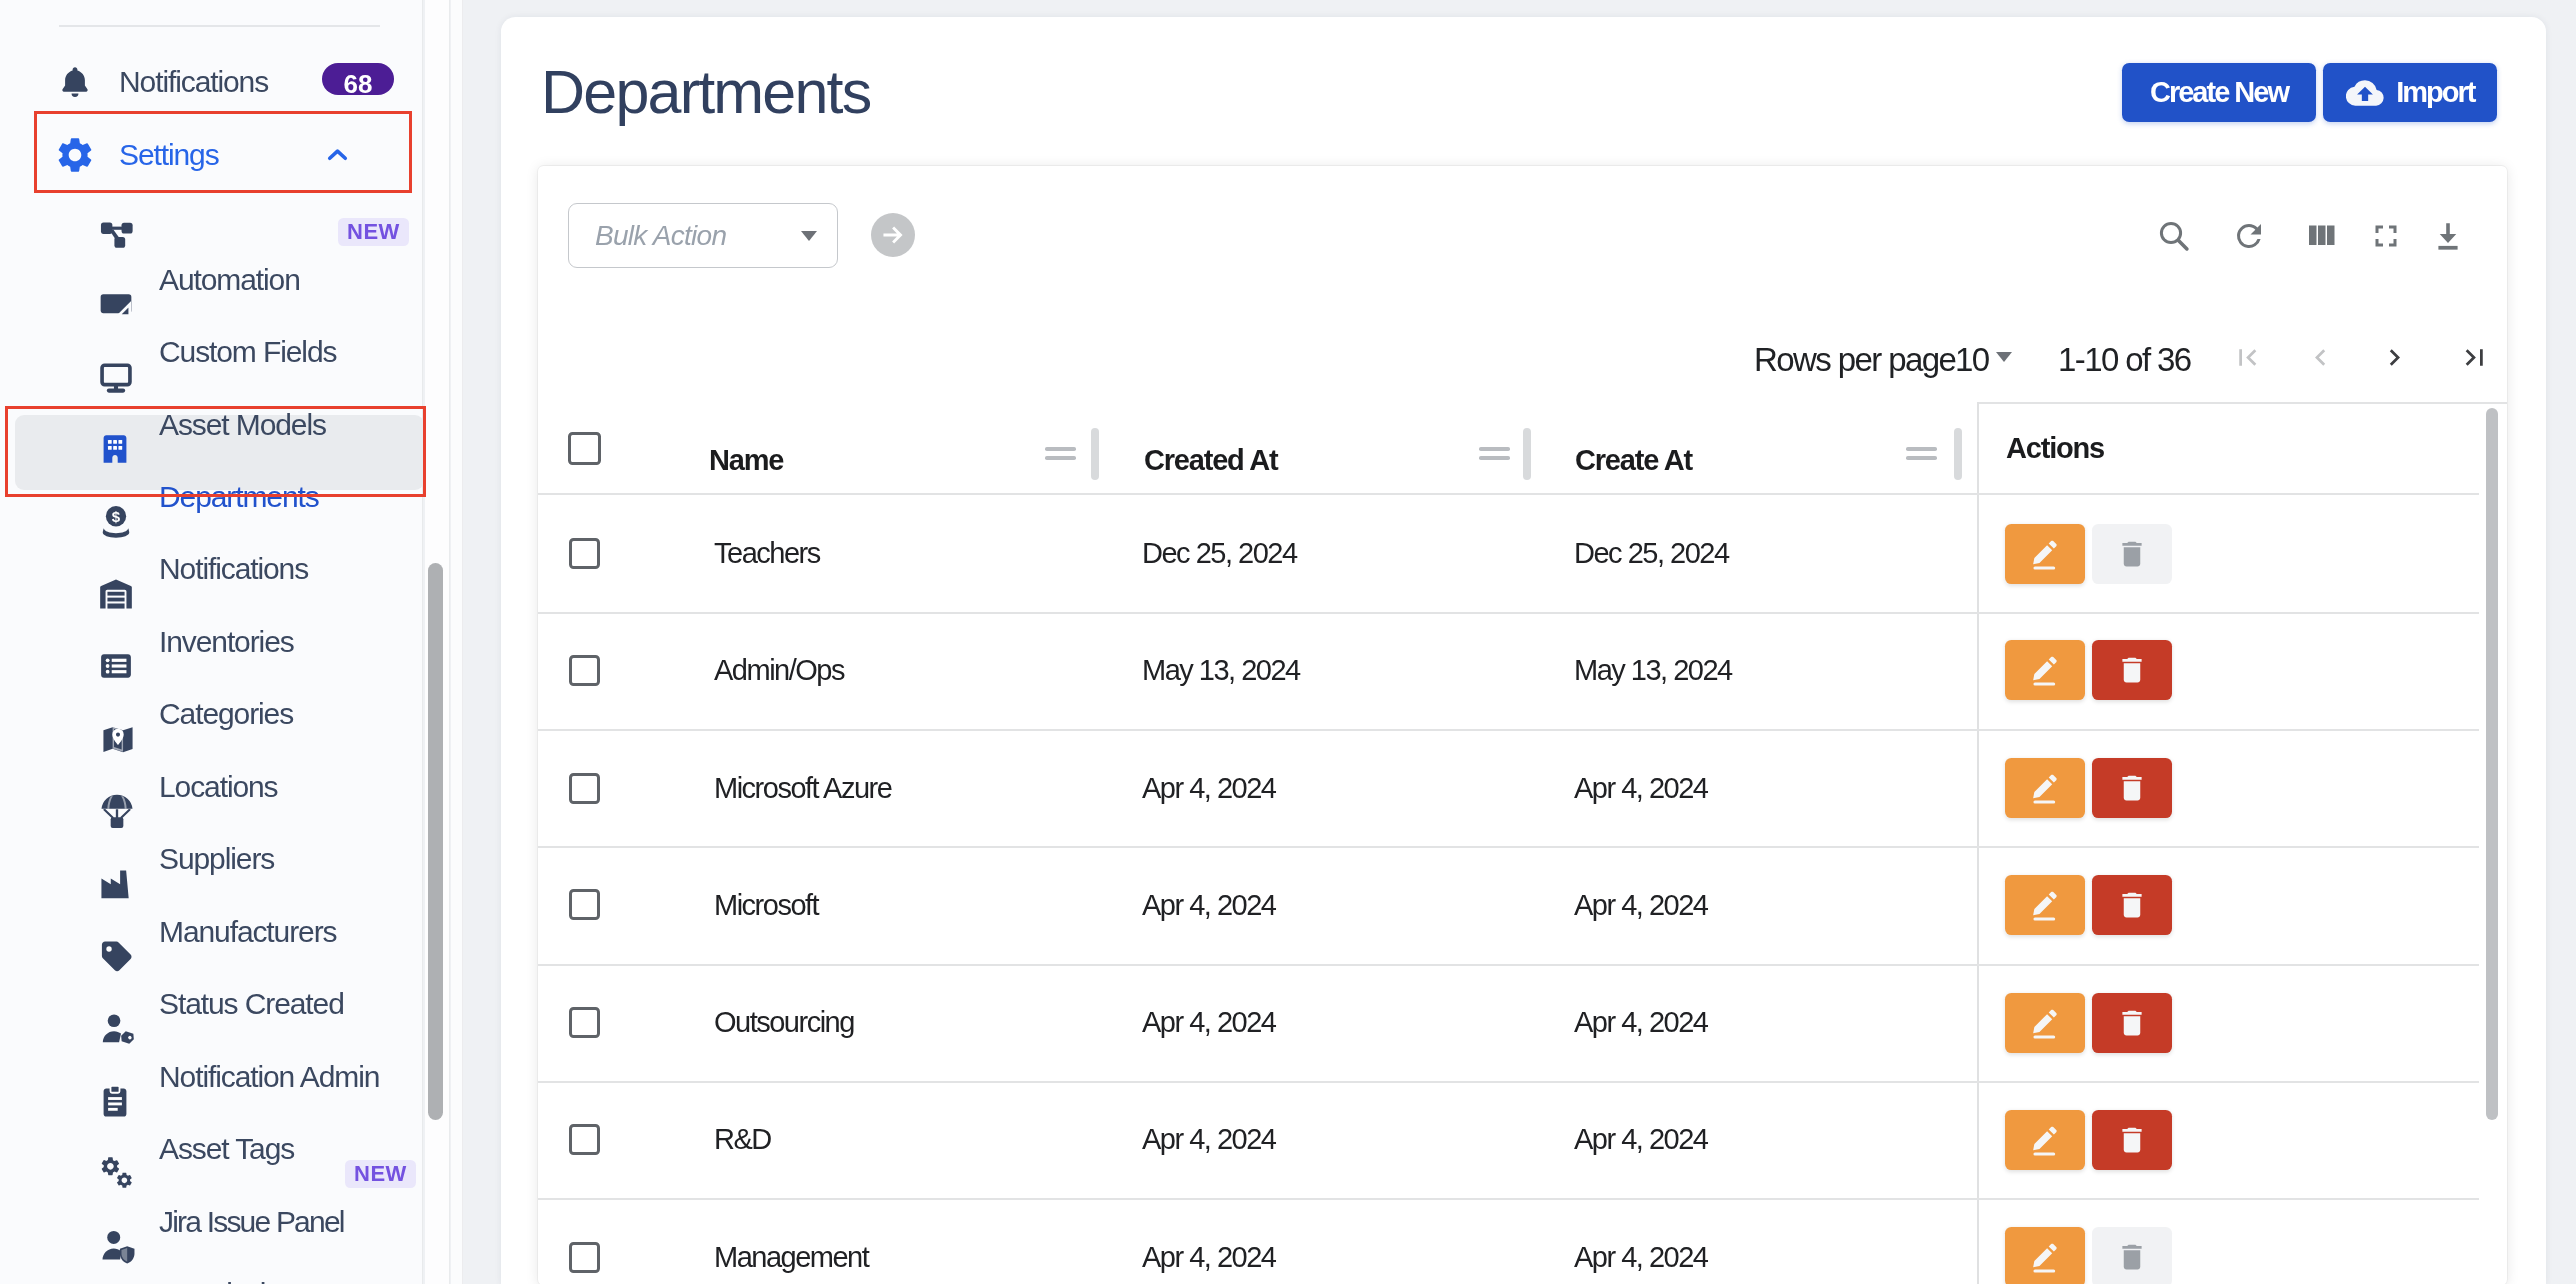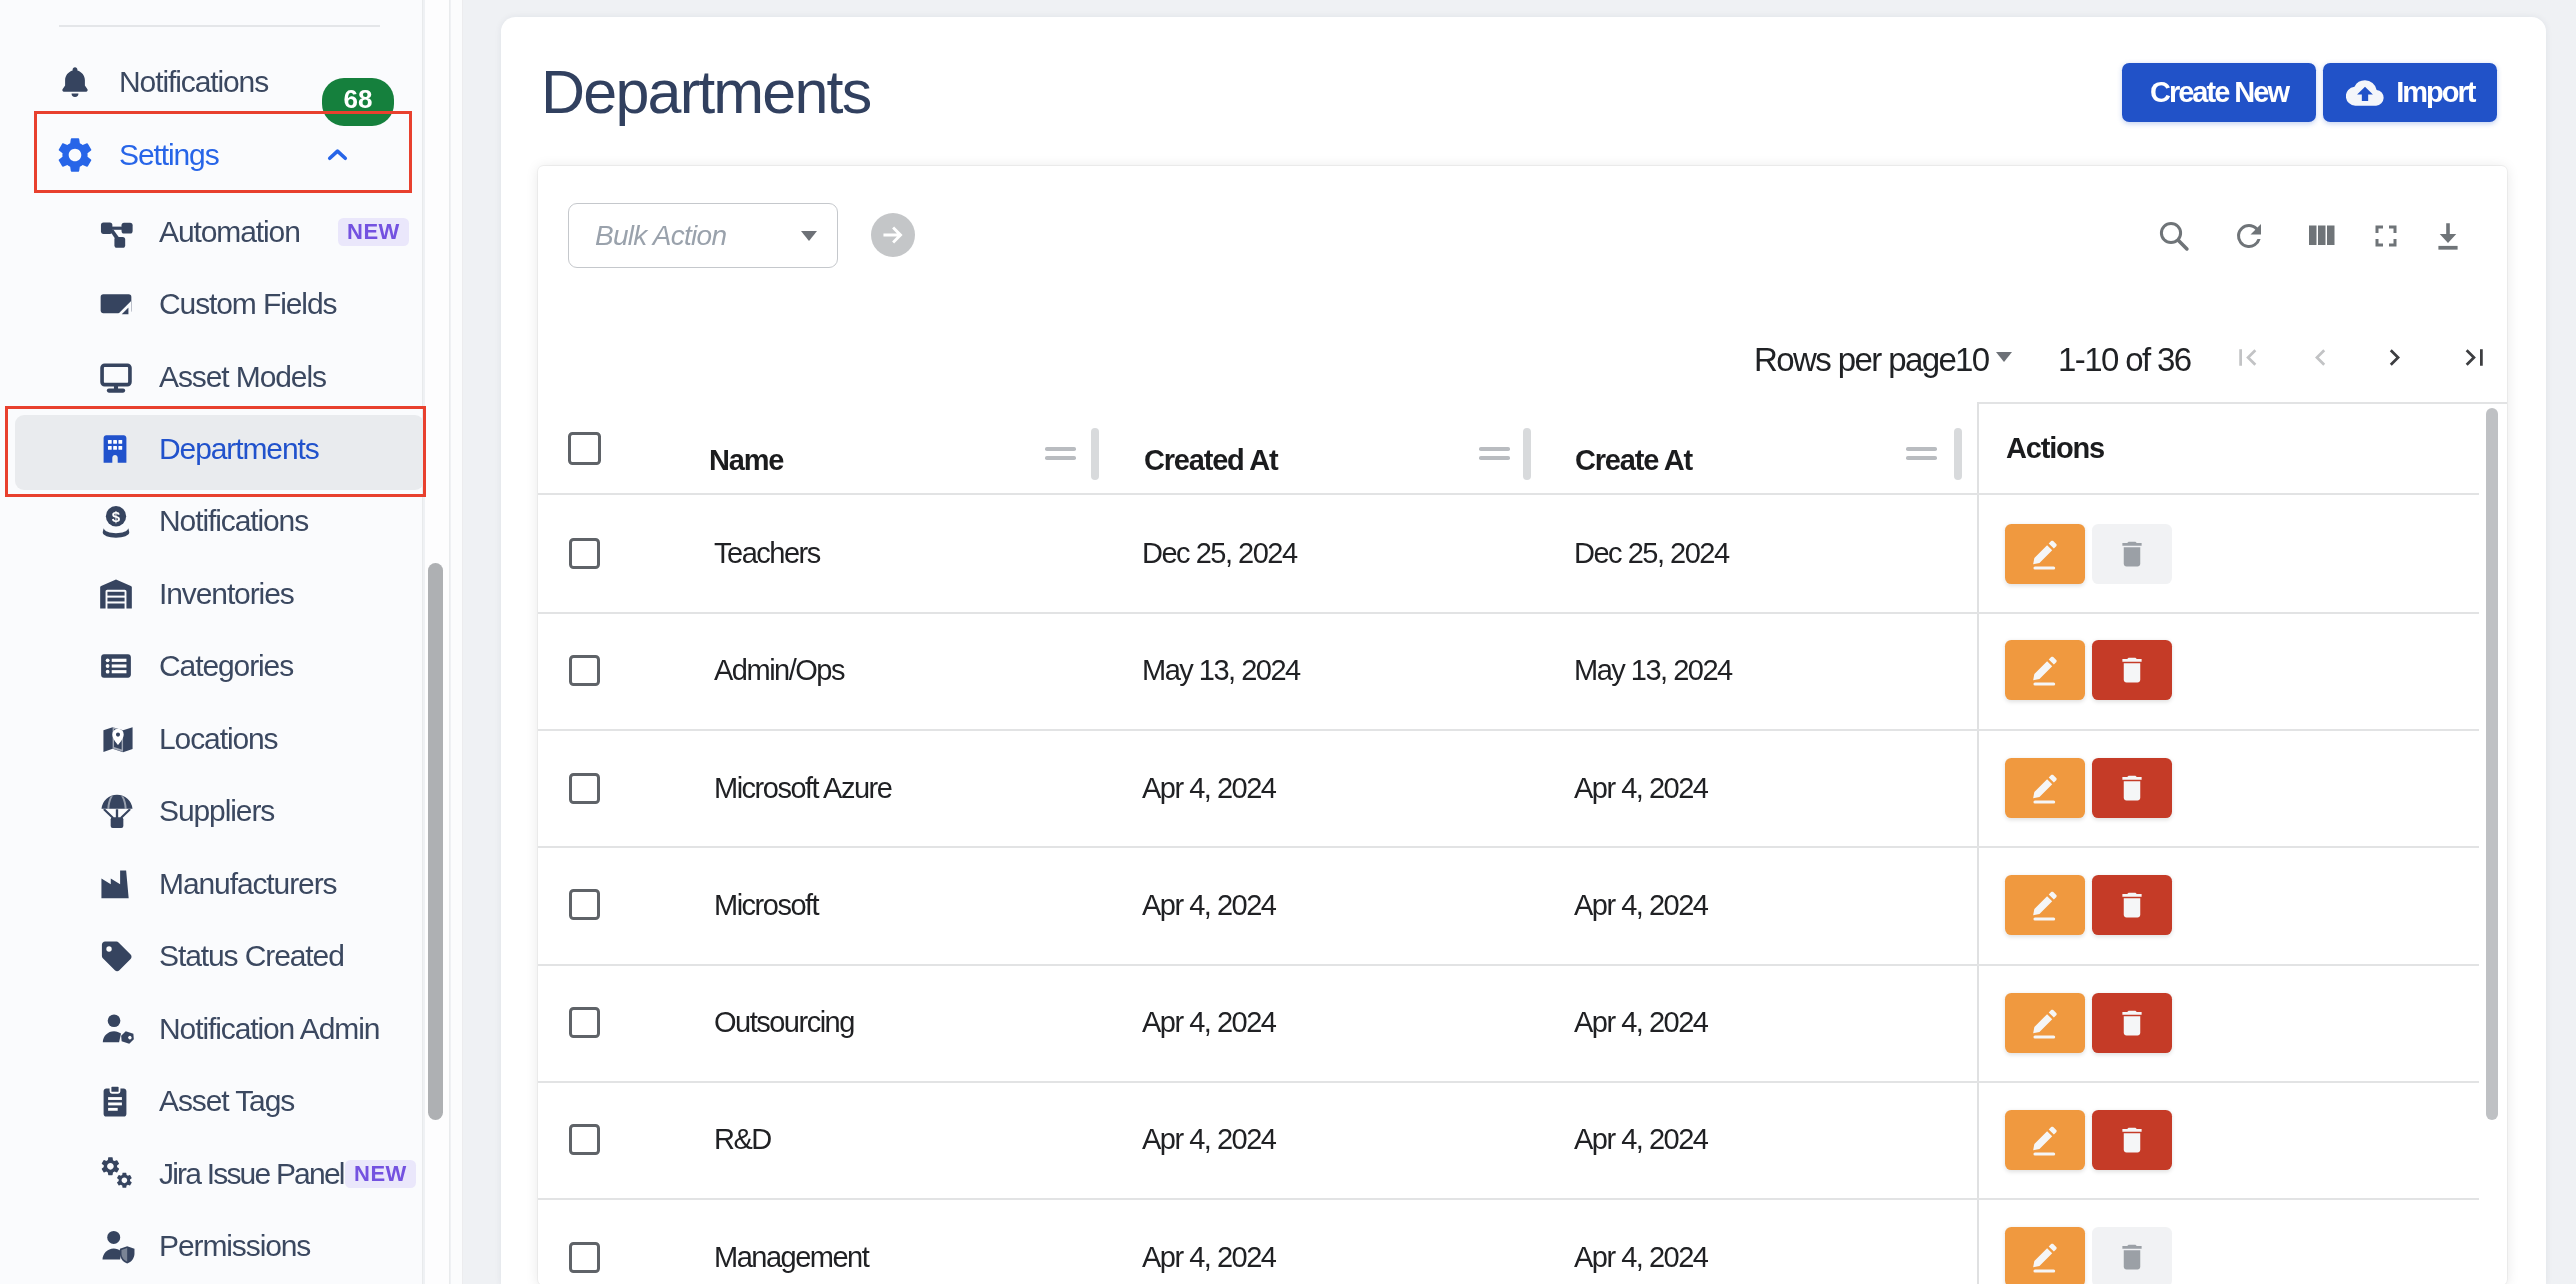--- a/index.html
+++ b/index.html
@@ -14,26 +14,26 @@
   border-radius:8.2px; background:#aeb0b3; }
 #strip { position:absolute; left:451px; top:0; width:11.8px; height:1284px;
   background:#fbfcfd; border-right:0.9px solid #ececee; }
 .nav { position:absolute; left:0; width:423px; height:72px; }
 .nav .ic1, .nav .ic2 { position:absolute; top:50%; transform:translateY(-50%); line-height:0; }
 .nav .t { position:absolute; top:50%; transform:translateY(-50%); white-space:nowrap;
   font-size:30px; font-weight:500; color:#3b4860; letter-spacing:-1.1px; }
 .ic1 { left:57px; }
 .ic2 { left:97px; }
 .t1 { left:119px; }
-.t2 { left:159px; }
+.t2 { left:159px;margin-top:48px; }
 .newb { position:absolute; top:50%; transform:translateY(-50%); height:28px;
   background:#eae7fb; color:#7452e0; font-size:22px; font-weight:700;
   border-radius:5.4px; line-height:28px; padding:0 9px; letter-spacing:0.5px;}
-#badge68 { position:absolute; left:322px; top:78px; width:72px; height:48px;
-  background:#15803d; border-radius:22px; color:#fff; font-size:26px; font-weight:700;
+#badge68 { position:absolute; left:322px; top:63px; width:72px; height:32px;
+  background:#4c1d95; border-radius:22px; color:#fff; font-size:26px; font-weight:700;
   text-align:center; line-height:43px; }
 .redbox { position:absolute; border:3.6px solid #e8402e; background:transparent; z-index:5;}
 #depthl { position:absolute; left:15.4px; top:415px; width:409px; height:75px;
   background:#e9ebee; border-radius:9px; }
 #sdivider { position:absolute; left:59px; top:25px; width:321px; height:1.8px; background:#e4e6e9;}
 
 #card { position:absolute; left:501px; top:17px; width:2045px; height:1267px;
   background:#fff; border-radius:14.5px 14.5px 0 0; box-shadow:0 0.9px 7.2px rgba(30,40,70,0.07); }
 #heading { position:absolute; left:541px; top:57px; font-size:61px; font-weight:500;
   color:#31405f; letter-spacing:-1.8px; }

